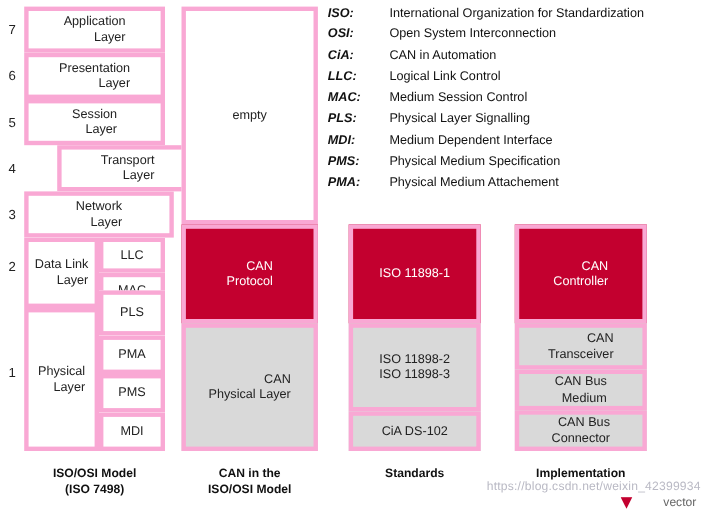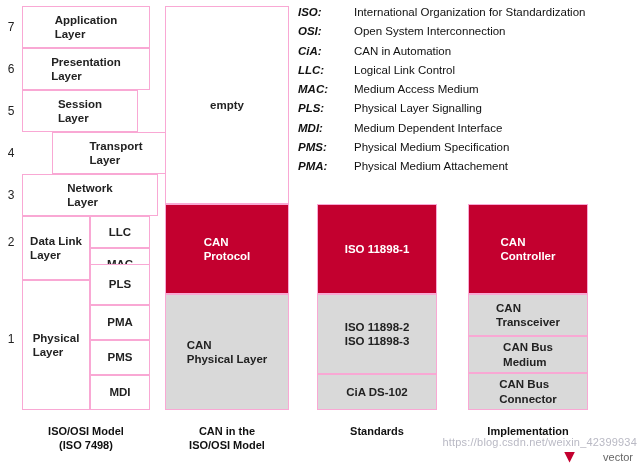--- a/index.html
+++ b/index.html
@@ -18,30 +18,29 @@
   .canvas {
     position: relative;
     width: 639px;
     height: 464px;
   }
 
   
   .cell {
     position: absolute;
     box-sizing: border-box;
-    border: 1px solid #f9a8d4;
+    border: 4px solid #f9a8d4;
     display: flex;
     align-items: center;
     justify-content: center;
-    text-align: left;
+    text-align: right;
     font-size: 11.5px;
     line-height: 1.25;
     background: #ffffff;
     color: #222222;
-    font-weight: bold;
   }
   .cell.grey {
     background: #d9d9d9;
     color: #222222;
   }
   .cell.red {
     background: #c3002f;
     color: #ffffff;
   }
   .numlabel {
@@ -126,21 +125,21 @@
   <div class="numlabel" style="left:2px; top:90px; height:42px;">5</div>
   <div class="numlabel" style="left:2px; top:132px; height:42px;">4</div>
   <div class="numlabel" style="left:2px; top:174px; height:42px;">3</div>
   <div class="numlabel" style="left:2px; top:216px; height:52px;">2</div>
   <div class="numlabel" style="left:2px; top:268px; height:142px;">1</div>
 
   <div class="cell" style="left:22px; top:6px; width:128px; height:42px; white-space:pre-line;">Application
 Layer</div>
   <div class="cell" style="left:22px; top:48px; width:128px; height:42px; white-space:pre-line;">Presentation
 Layer</div>
-  <div class="cell" style="left:22px; top:90px; width:116px; height:42px; white-space:pre-line;">Session
+  <div class="cell" style="left:22px; top:90px; width:128px; height:42px; white-space:pre-line;">Session
 Layer</div>
   <div class="cell" style="left:22px; top:132px; width:128px; height:42px; white-space:pre-line;margin-left:30px;">Transport
 Layer</div>
   <div class="cell" style="left:22px; top:174px; width:136px; height:42px; white-space:pre-line;">Network
 Layer</div>
 
   <div class="cell" style="left:22px; top:216px; width:68px; height:64px; white-space:pre-line;">Data Link
 Layer</div>
   <div class="cell" style="left:90px; top:216px; width:60px; height:32px;">LLC</div>
   <div class="cell" style="left:90px; top:248px; width:60px; height:32px;">MAC</div>
@@ -202,21 +201,21 @@
     <div class="legend-row">
       <span class="legend-abbr">CiA:</span>
       <span class="legend-desc">CAN in Automation</span>
     </div>
     <div class="legend-row">
       <span class="legend-abbr">LLC:</span>
       <span class="legend-desc">Logical Link Control</span>
     </div>
     <div class="legend-row">
       <span class="legend-abbr">MAC:</span>
-      <span class="legend-desc">Medium Access Medium</span>
+      <span class="legend-desc">Medium Session Control</span>
     </div>
     <div class="legend-row">
       <span class="legend-abbr">PLS:</span>
       <span class="legend-desc">Physical Layer Signalling</span>
     </div>
     <div class="legend-row">
       <span class="legend-abbr">MDI:</span>
       <span class="legend-desc">Medium Dependent Interface</span>
     </div>
     <div class="legend-row">

